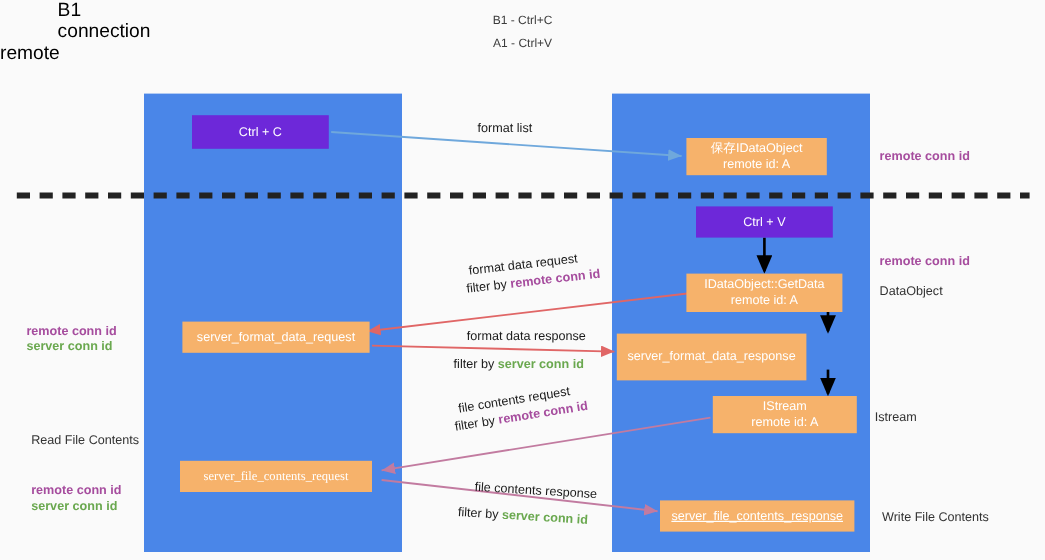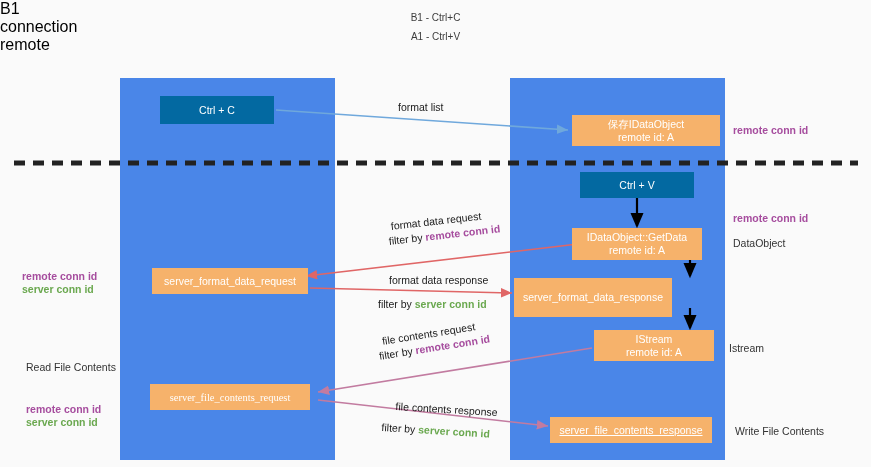--- a/index.html
+++ b/index.html
@@ -14,21 +14,21 @@
     height: 467px;
     background: #fafafa;
     overflow: hidden;
   }
   .col {
     position: absolute;
     background: #4a86e8;
   }
   #col-b1 { left: 120px; top: 78px; width: 215px; height: 382px; }
   #col-a1 { left: 510px; top: 78px; width: 215px; height: 382px; }
-  #hdr-b1 { left: 120px; top: 48px; }
+  #hdr-b1 { left: 120px; top: 48px; padding-left: 48px; }
   #hdr-a1 { left: 510px; top: 48px; }
 
   #title {
     position: absolute;
     left: 0; top: 8px;
     width: 871px;
     text-align: center;
     font-size: 10px;
     color: #3c3c3c;
     line-height: 19px;
@@ -39,21 +39,21 @@
     display: flex;
     flex-direction: column;
     align-items: center;
     justify-content: center;
     color: #ffffff;
     font-size: 10.5px;
     line-height: 13px;
     text-align: center;
     padding: 2px 4px;
   }
-  .box.green { background: #0369a1; }
+  .box.green { background: #6d28d9; }
   .box.orange { background: #f6b26b; }
 
   .sidelabel {
     position: absolute;
     font-size: 10.5px;
     line-height: 14px;
   }
   .lbl-purple { color: #a64d9e; font-weight: bold; }
   .lbl-green  { color: #6aa84f; font-weight: bold; }
   .lbl-dark   { color: #333333; }
@@ -128,21 +128,21 @@
 
     <line x1="592" y1="348" x2="318" y2="392" stroke="#c27ba0" stroke-width="1.6" marker-end="url(#ar-purple)"></line>
 
     <line x1="318" y1="400" x2="548" y2="426" stroke="#c27ba0" stroke-width="1.6" marker-end="url(#ar-purple)"></line>
   </svg>
 
   <div class="box green" style="left:160px; top:96px; width:114px; height:28px;">
     <span>Ctrl + C</span>
   </div>
 
-  <div class="box orange" style="left:572px; top:115px; width:148px; height:31px;align-items:center;">
+  <div class="box orange" style="left:572px; top:115px; width:117px; height:31px;align-items:center;">
     <span>保存IDataObject</span>
     <span>remote id: A</span>
   </div>
 
   <div class="box green" style="left:580px; top:172px; width:114px; height:26px;">
     <span>Ctrl + V</span>
   </div>
 
   <div class="box orange" style="left:572px; top:228px; width:130px; height:32px;">
     <span>IDataObject::GetData</span>

